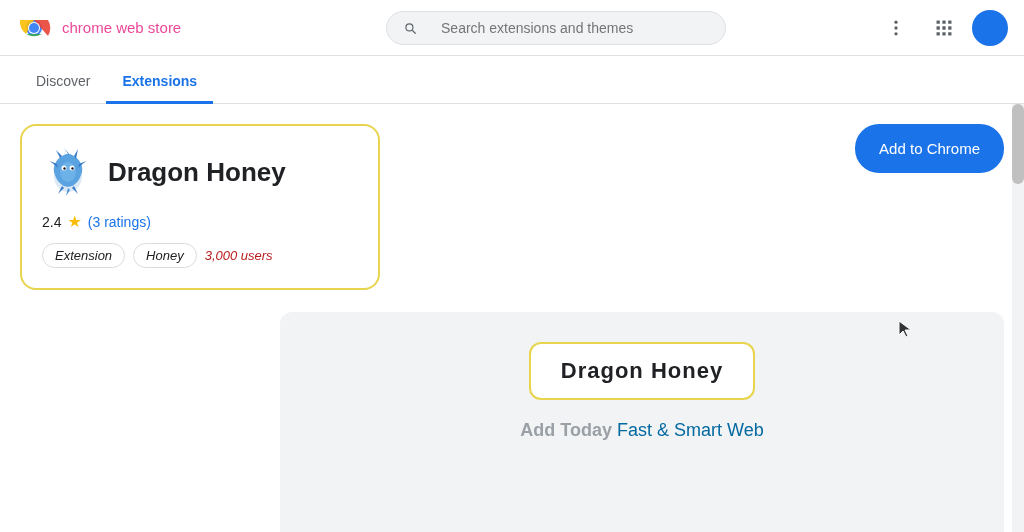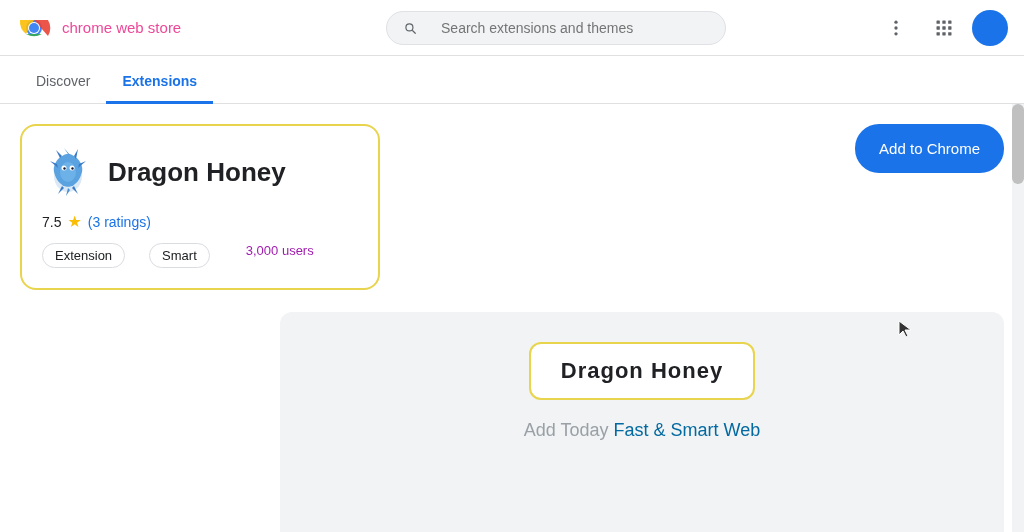--- a/index.html
+++ b/index.html
@@ -163,34 +163,35 @@
       font-size: 16px;
     }
     .ratings-link {
       color: #1a73e8;
       font-size: 14px;
       text-decoration: none;
       cursor: pointer;
     }
     .tags-row {
       display: flex;
-      gap: 24px;
+      align-items: center;
+      gap: 8px;
+      font-style: italic;
     }
     .tag {
       border: 1px solid #dadce0;
       border-radius: 16px;
       padding: 4px 12px;
       font-size: 13px;
       color: #202124;
       background: #fff;
     }
     .users-text {
       font-size: 13px;
-      color: #a21caf;
-      margin-left: 12px;
+      color: #b91c1c;
     }
 
     
     .right-panel {
       flex: 1;
       display: flex;
       justify-content: flex-end;
       align-items: flex-start;
       padding: 20px 20px 0 0;
     }
@@ -234,21 +235,21 @@
       color: #202124;
       letter-spacing: 1px;
     }
     .preview-subtitle {
       font-size: 18px;
       font-weight: 700;
       color: #202124;
     }
     .preview-subtitle span {
       color: #9aa0a6;
-      font-weight: 400;
+      font-weight: 700;
     }
 
     
     .cursor {
       position: absolute;
       width: 20px;
       height: 20px;
       pointer-events: none;
     }
 
@@ -351,27 +352,27 @@
           <circle cx="22.5" cy="22.5" r="1.2" fill="#1a1a2e"></circle>
           <circle cx="30.5" cy="22.5" r="1.2" fill="#1a1a2e"></circle>
 
           <path d="M20 40 L16 48 L22 42Z" fill="#3a7bc8"></path>
           <path d="M26 42 L24 50 L28 44Z" fill="#4a8fd4"></path>
           <path d="M32 40 L36 48 L30 42Z" fill="#3a7bc8"></path>
         </svg>
         <span class="card-title">Dragon Honey</span>
       </div>
       <div class="rating-row">
-        <span class="rating-text">7.5</span>
+        <span class="rating-text">2.4</span>
         <span class="star">★</span>
         <a class="ratings-link">(3 ratings)</a>
       </div>
       <div class="tags-row">
         <span class="tag">Extension</span>
-        <span class="tag">Smart</span>
+        <span class="tag">Honey</span>
         <span class="users-text">3,000 users</span>
       </div>
     </div>
   </div>
 
   <div class="right-panel">
     <button class="add-to-chrome-btn">Add to Chrome</button>
   </div>
 
   <div class="bottom-preview">

